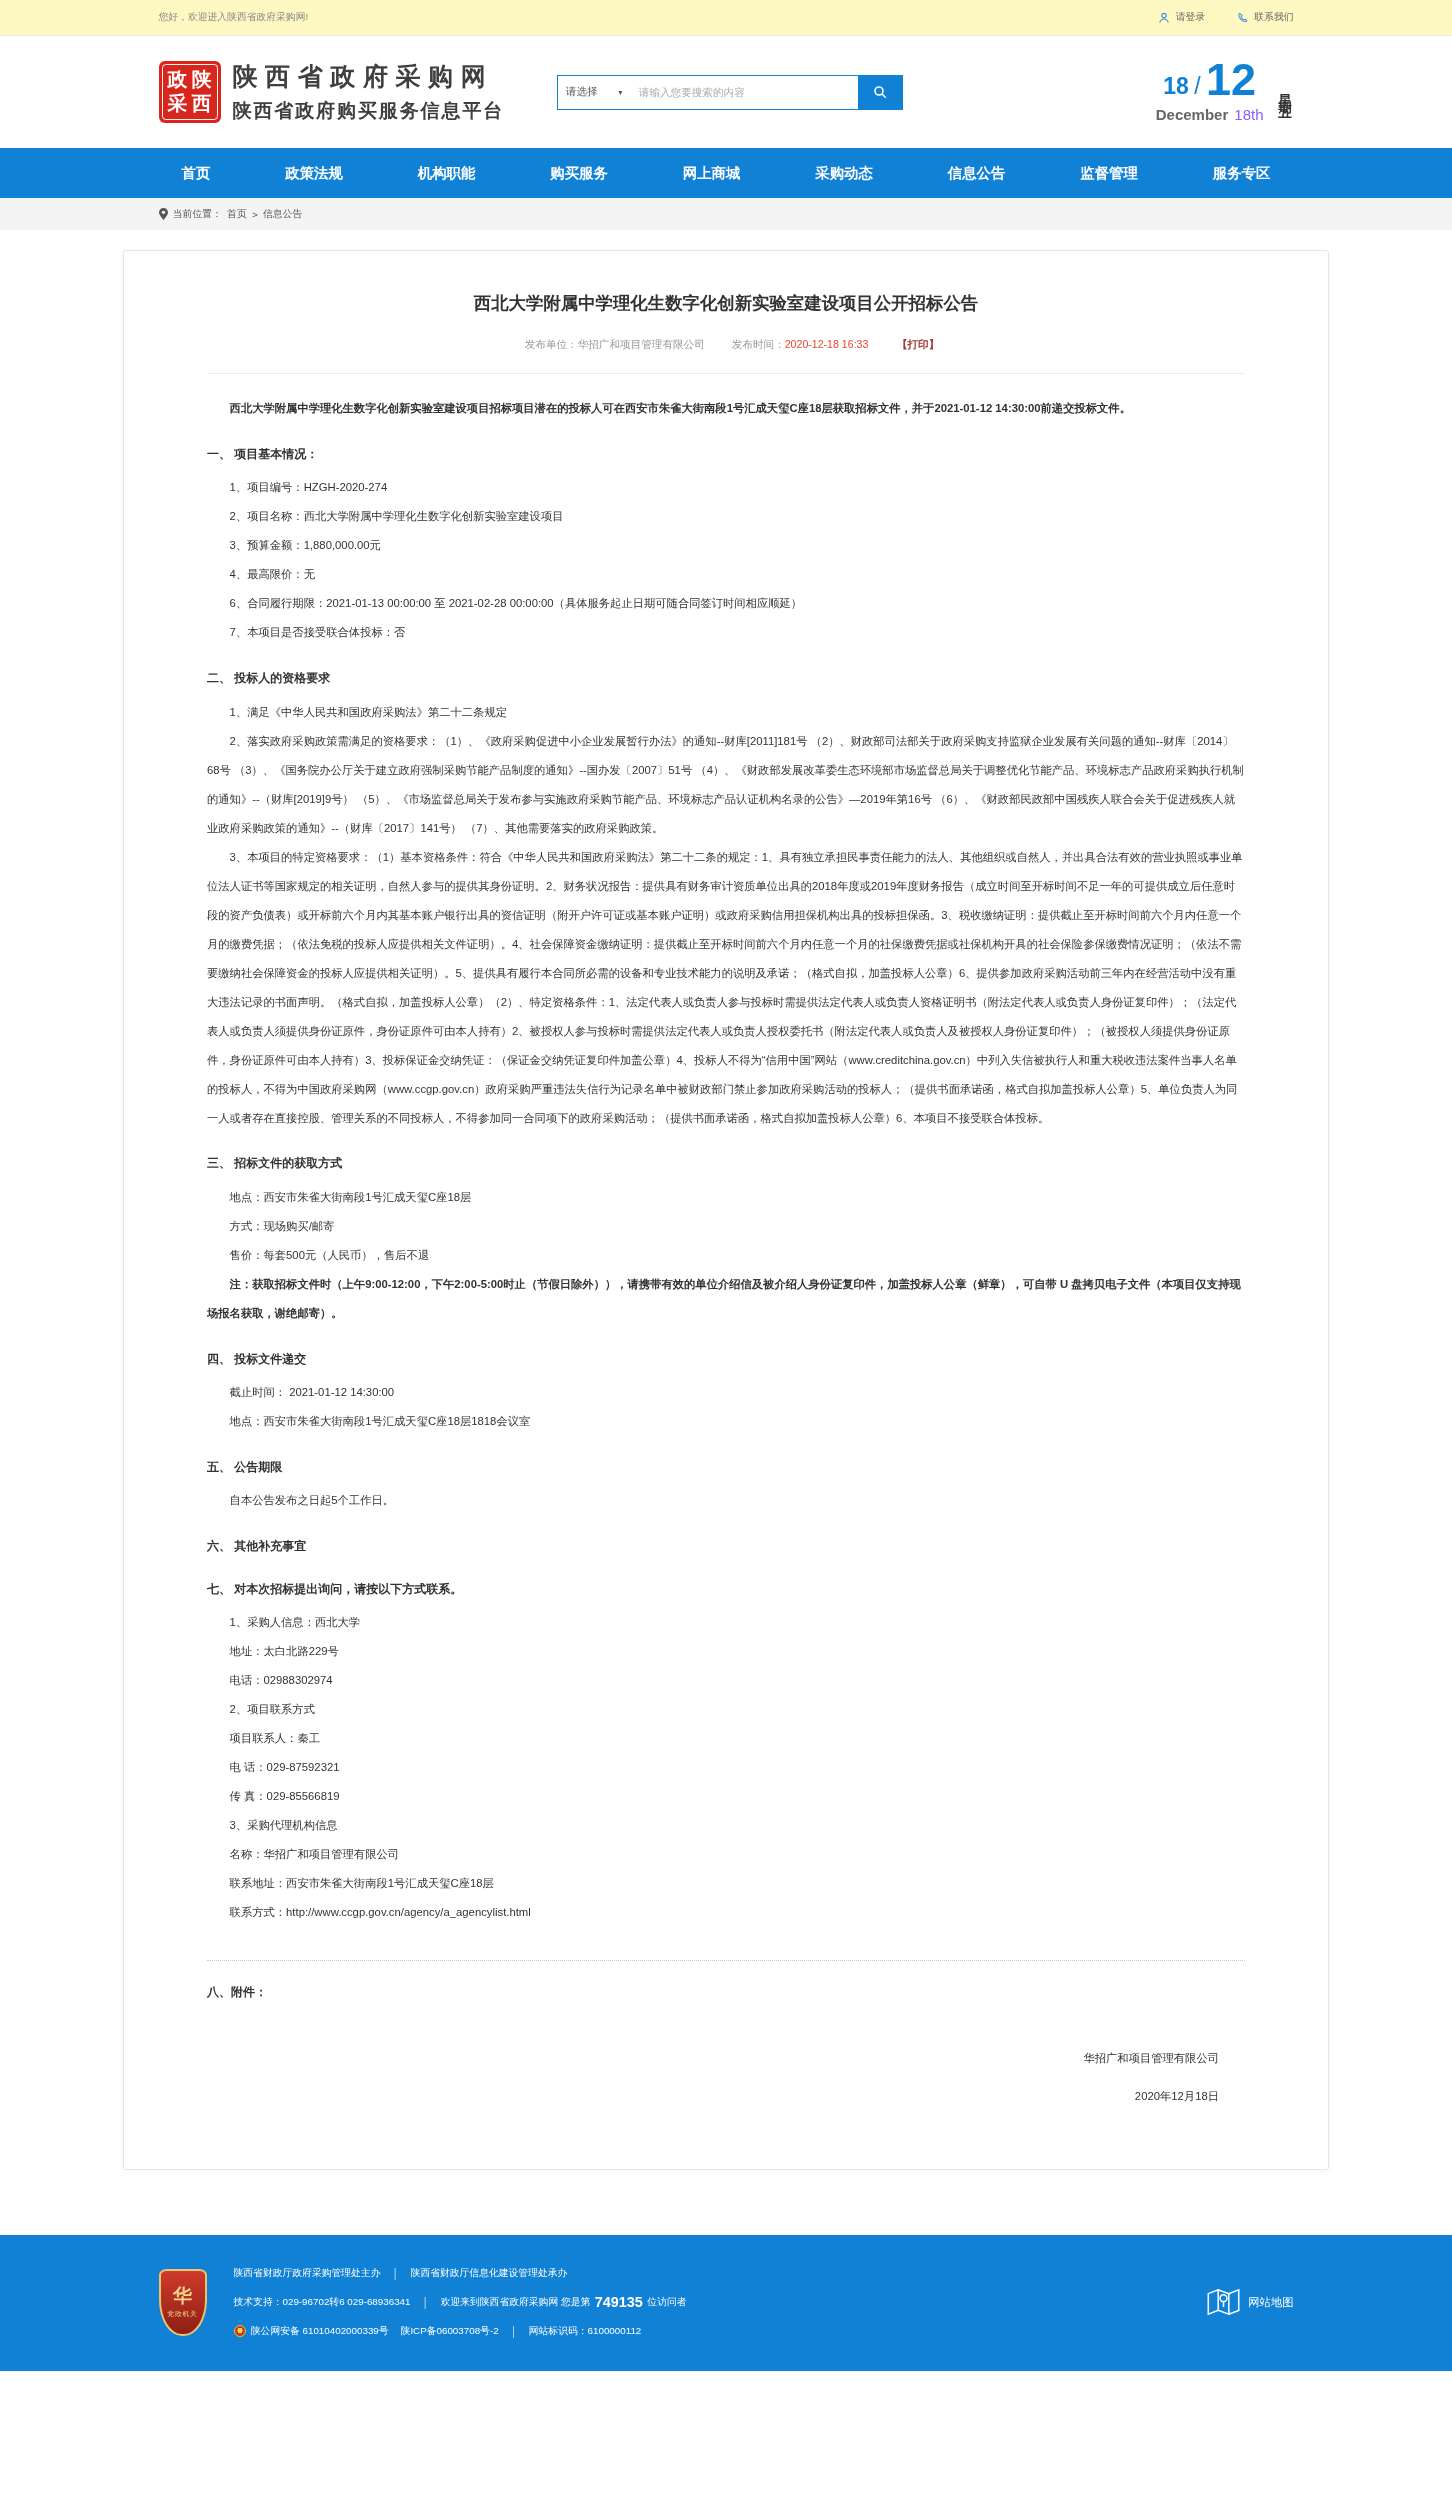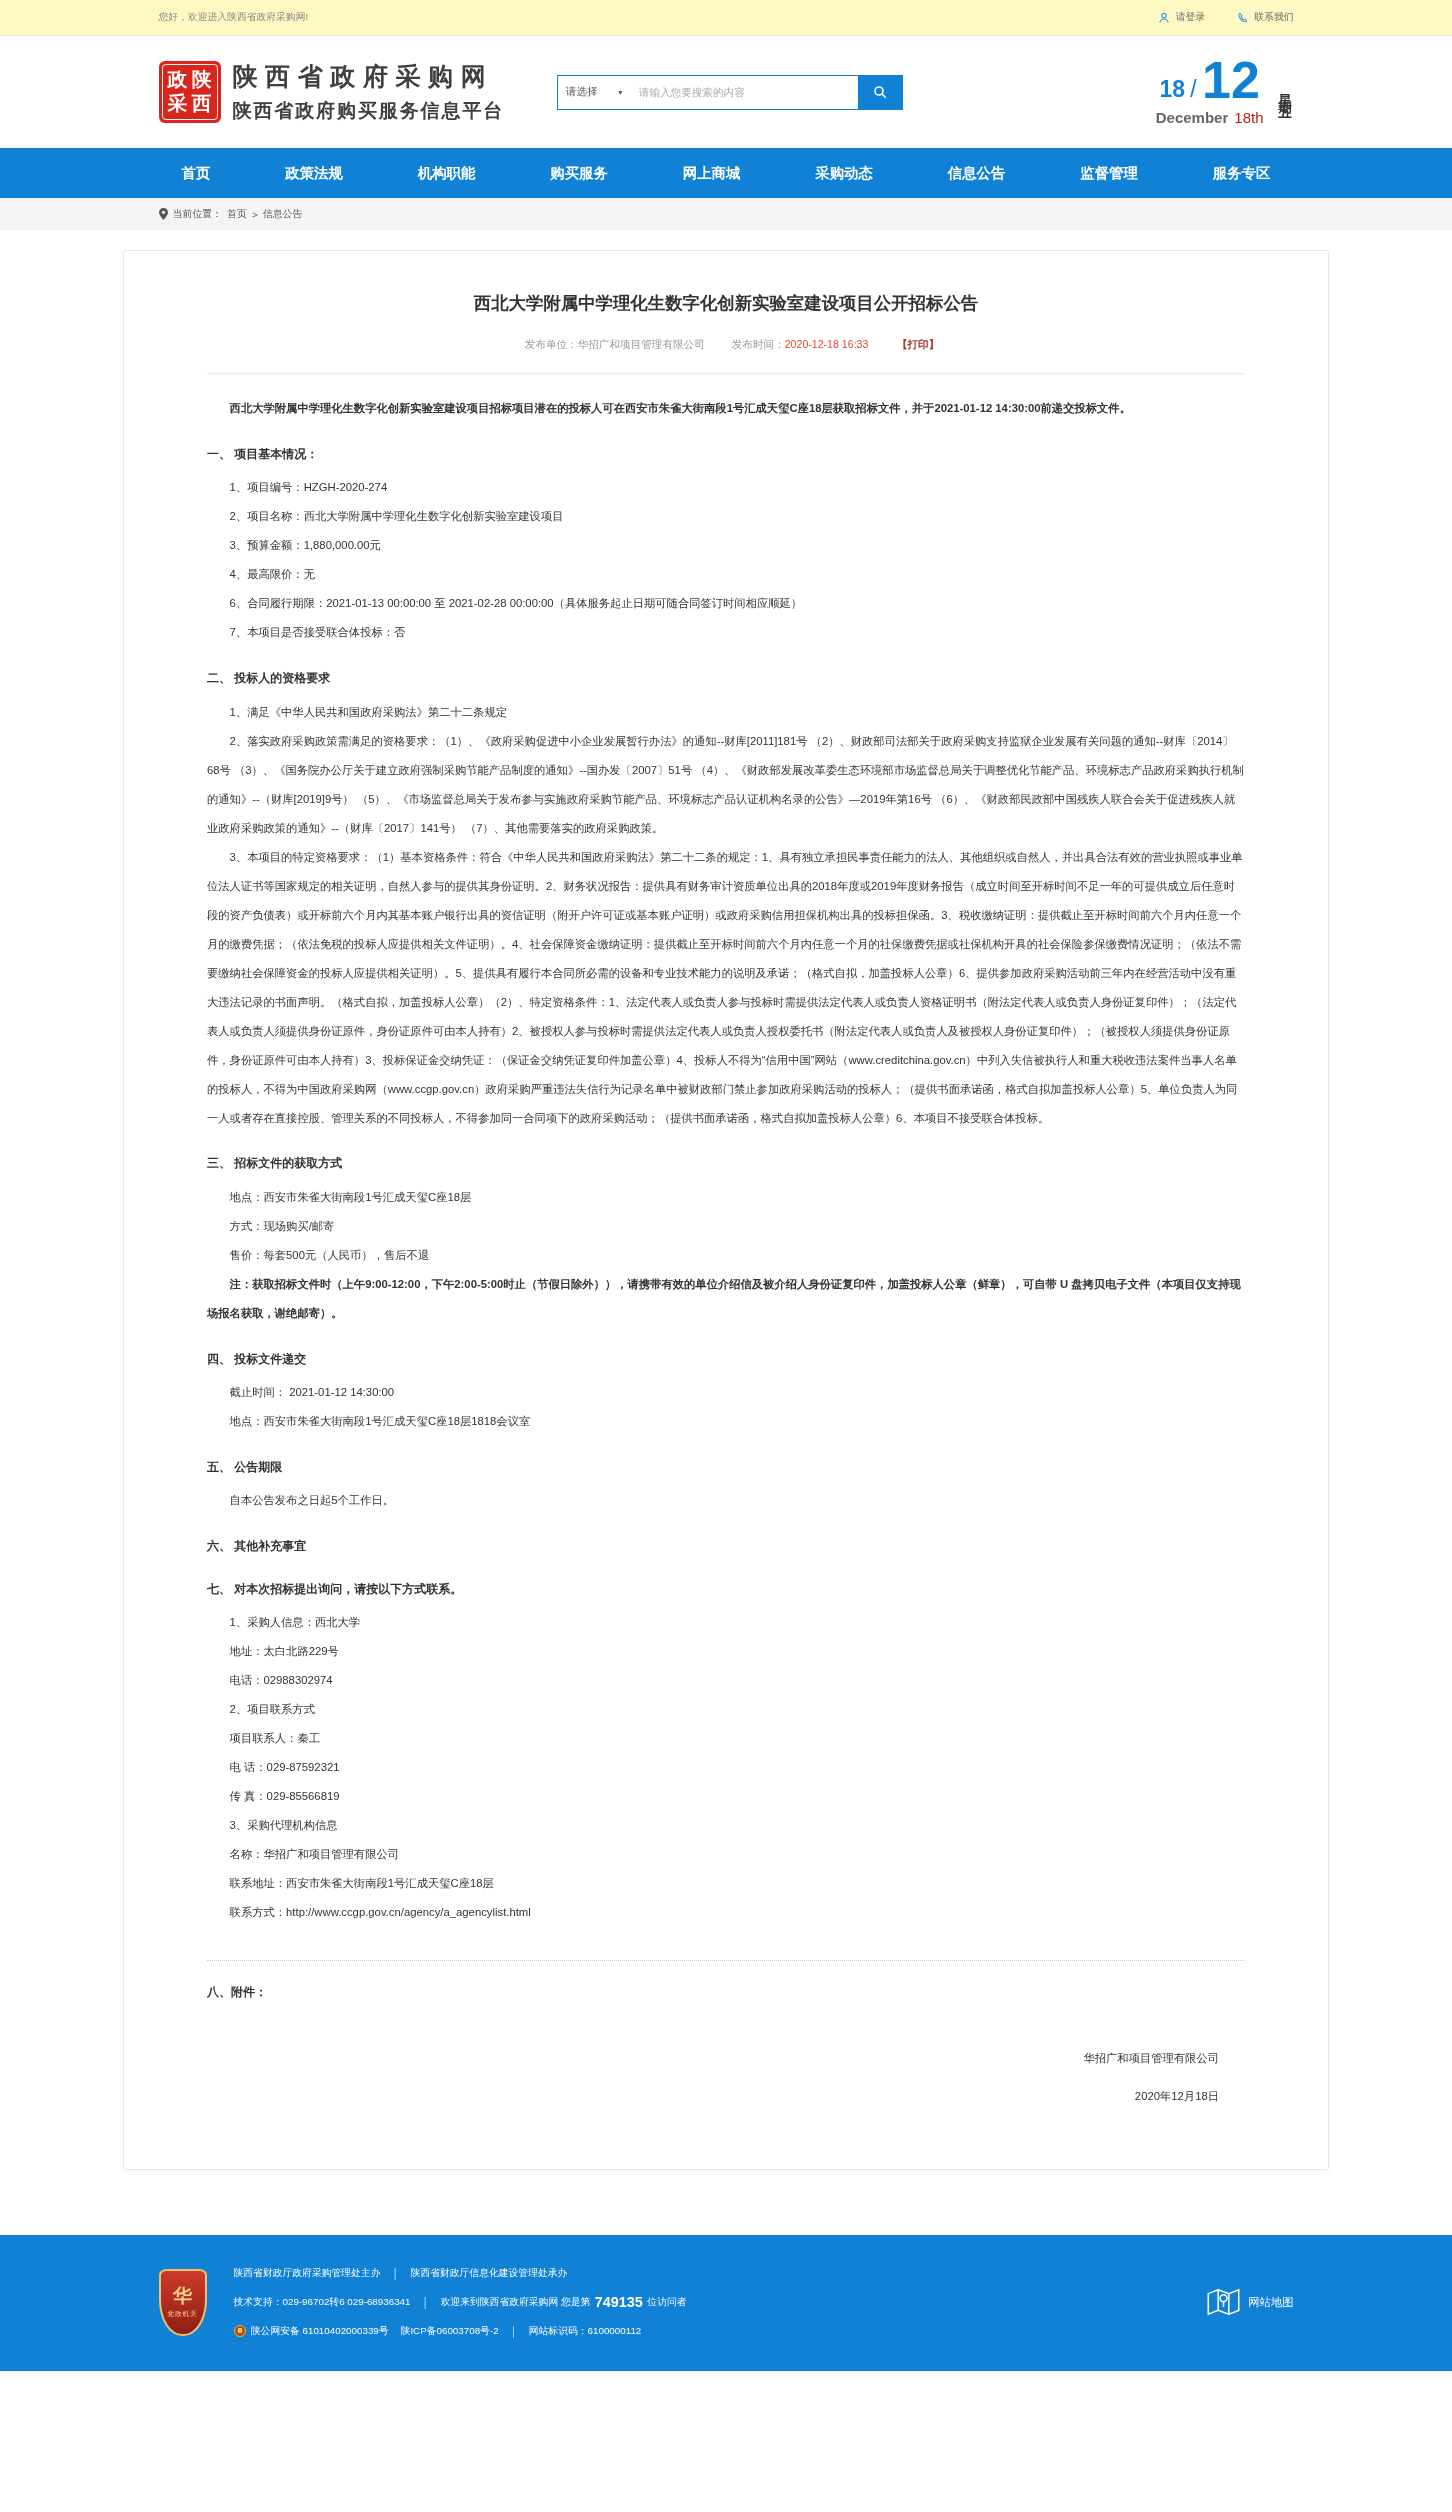--- a/index.html
+++ b/index.html
@@ -29,23 +29,23 @@
   .search-select { width:73px; display:flex; align-items:center; justify-content:space-between; padding:0 7.6px; font-size:10.6px; color:#555; cursor:pointer; }
   .caret { font-size:6.8px; color:#555; }
   .search-input { width:227px; border:none; outline:none; font-size:10.6px; padding:0 7.6px; color:#333; }
   .search-input::placeholder { color:#aaa; }
   .search-btn { width:44px; background:#1081d5; border:none; cursor:pointer; display:flex; align-items:center; justify-content:center; }
 
   .datebox { margin-left:auto; display:flex; align-items:center; gap:12px; }
   .date-top { display:flex; align-items:flex-end; justify-content:center; color:#1081d5; font-weight:bold; }
   .d-day { font-size:23px; line-height:1.1; }
   .d-sep { font-size:23px; margin:0 5.3px; font-weight:normal; line-height:1.1; }
-  .d-month { font-size:52px; line-height:.85; }
+  .d-month { font-size:45px; line-height:.85; }
   .date-bottom { margin-top:6px; font-size:15px; font-weight:bold; color:#666; white-space:nowrap; }
-  .date-bottom .day-en { color:#b91c1c; font-weight:normal; margin-left:6px; }
+  .date-bottom .day-en { color:#8b5cf6; font-weight:normal; margin-left:6px; }
   .weekday { writing-mode:vertical-rl; text-orientation:upright; letter-spacing:6.8px; font-size:13.6px; font-weight:bold; color:#333; }
 
   
   .nav { background:#1081d5; height:50px; }
   .nav-inner { width:1089px; margin:0 auto; display:flex; justify-content:space-between; align-items:center; height:100%; }
   .nav-item { color:#fff; font-size:14.4px; font-weight:bold; cursor:pointer; }
 
   
   .crumbbar { background:#f4f4f4; height:32px; font-size:9.8px; color:#555; }
   .crumb-inner { display:flex; align-items:center; height:100%; gap:5.3px; }

